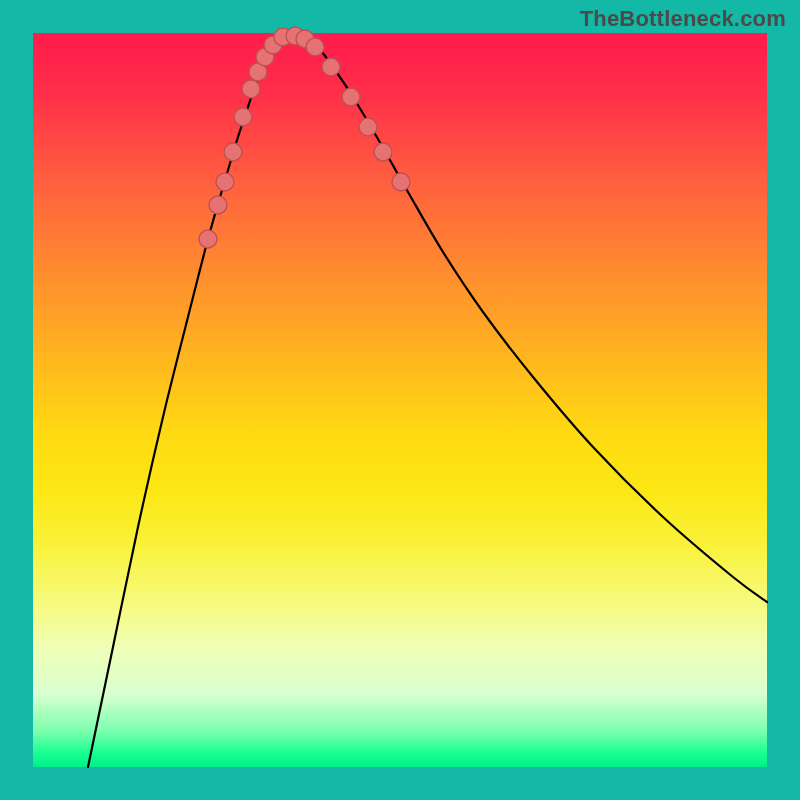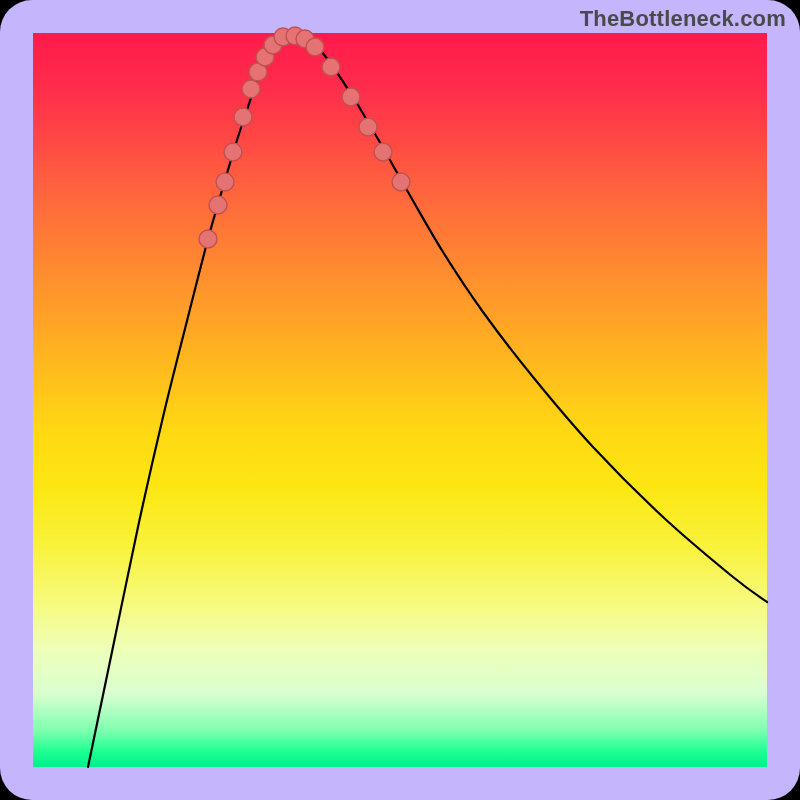--- a/index.html
+++ b/index.html
@@ -1,22 +1,21 @@
 <!DOCTYPE html>
 <html><head>
 <meta charset="utf-8">
 <style>
   * { margin: 0; padding: 0; box-sizing: border-box; }
   html, body { width: 800px; height: 800px; overflow: hidden; background: #000; }
   .frame {
     position: relative;
     width: 800px;
     height: 800px;
-    background: #c4b5fd;
-    border-radius: 32px;
+    background: #14b8a6;
   }
   .plot-area {
     position: absolute;
     left: 33px;
     top: 33px;
     width: 734px;
     height: 734px;
     background: linear-gradient(to bottom,
       #ff1a4d 0%,
       #ff2e4a 8%,

